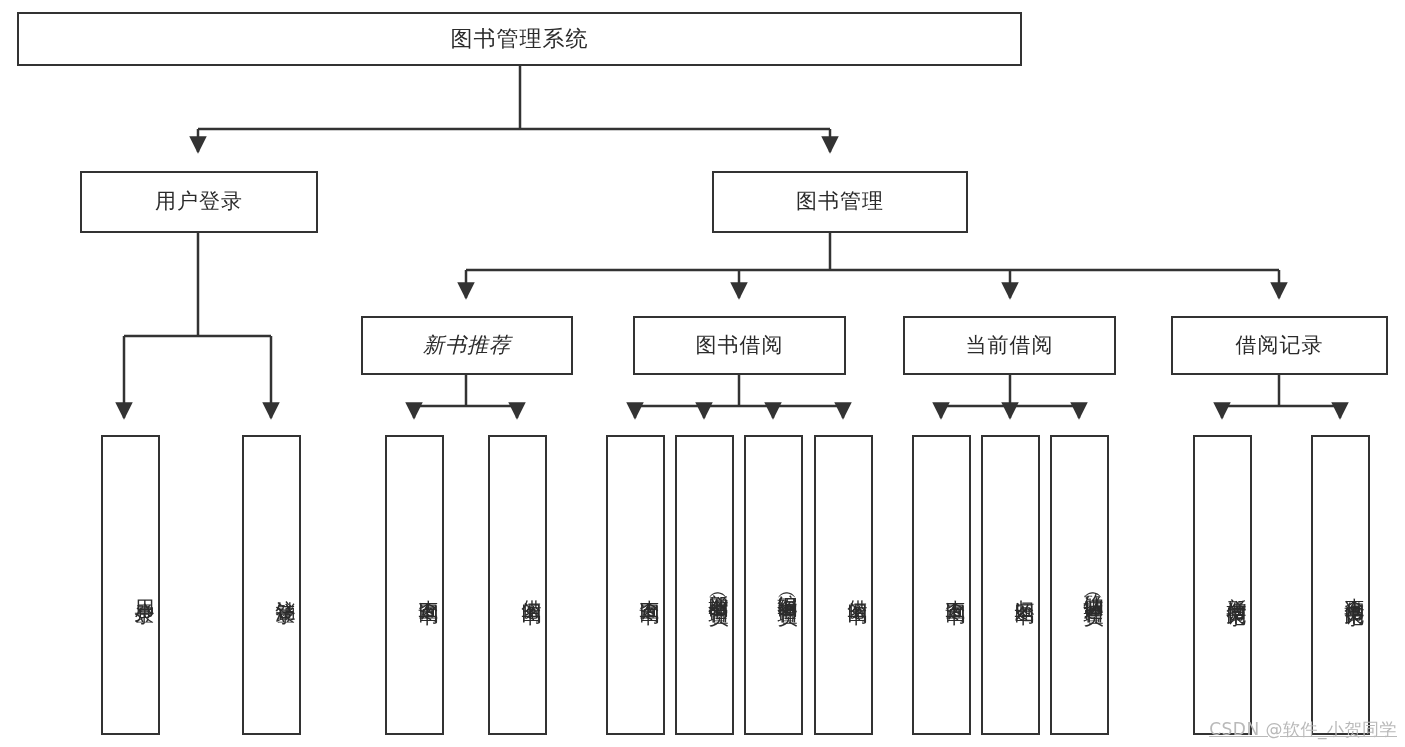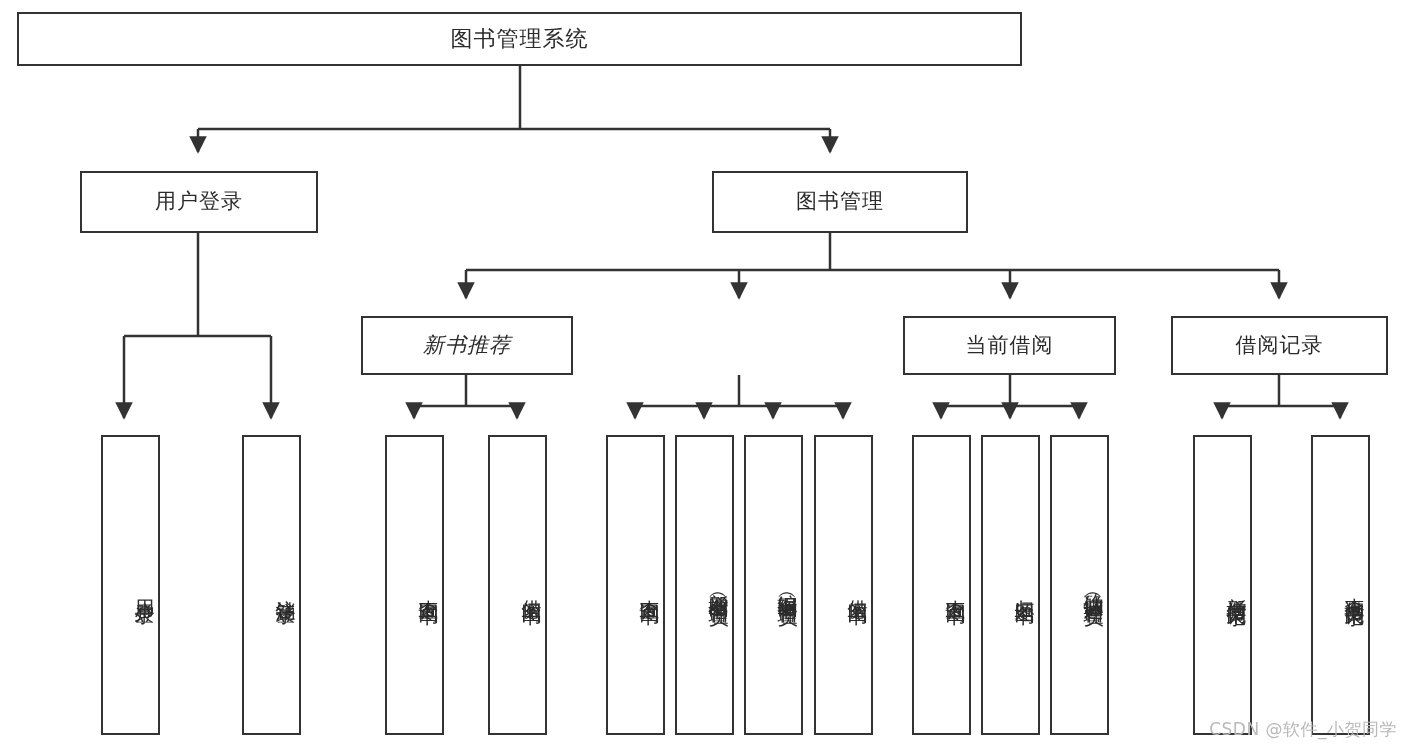--- a/index.html
+++ b/index.html
@@ -62,20 +62,21 @@
   }
   .watermark {
     position: absolute;
     right: 8px;
     bottom: 6px;
     font-size: 17px;
     color: #b9b9b9;
     letter-spacing: 0.5px;
     z-index: 5;
     white-space: nowrap;
+    text-decoration: underline;
   }
 </style>
 </head>
 <body>
 
 <div id="canvas">
 
   <svg id="edges" viewBox="0 0 1405 747" xmlns="http://www.w3.org/2000/svg">
     <defs>
       <marker id="arrow" viewBox="0 0 10 10" refX="9" refY="5" markerWidth="7" markerHeight="7" orient="auto-start-reverse">
@@ -135,20 +136,23 @@
   </div>
 
   <div class="node node-h" style="left:712px; top:171px; width:256px; height:62px;">
     <span>图书管理</span>
   </div>
 
   <div class="node node-h" style="left:361px; top:316px; width:212px; height:59px;font-style:italic;">
     <span>新书推荐</span>
   </div>
 
+  <div class="node node-h" style="left:633px; top:316px; width:213px; height:59px;">
+    <span>图书借阅</span>
+  </div>
 
   <div class="node node-h" style="left:903px; top:316px; width:213px; height:59px;">
     <span>当前借阅</span>
   </div>
 
   <div class="node node-h" style="left:1171px; top:316px; width:217px; height:59px;">
     <span>借阅记录</span>
   </div>
 
   <div class="node node-v" style="left:101px; top:435px; width:59px; height:300px;">

